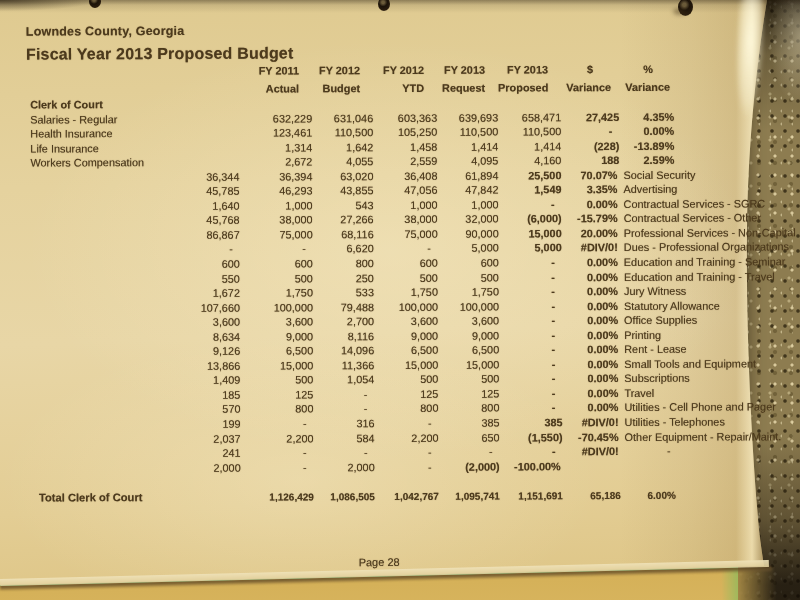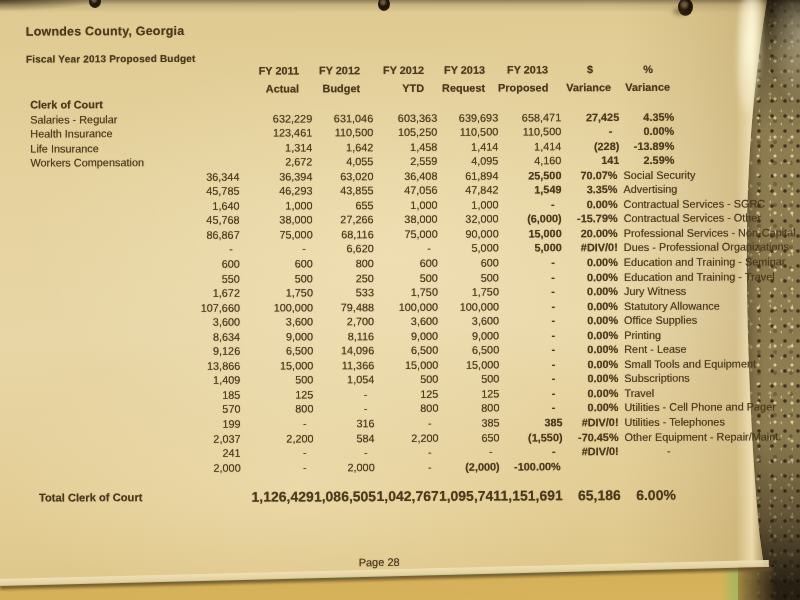--- a/index.html
+++ b/index.html
@@ -86,21 +86,21 @@
   .hole3::after { content:""; position:absolute; left:-5px; top:10px; width:14px; height:7px;
     border-radius:50%; background:rgba(60,44,20,0.45); filter:blur(2px); }
 
   
   .content {
     position:absolute; inset:0; z-index:5; color:#4c3a1d;
     text-shadow:0 0 0.9px rgba(86,64,32,0.65);
     transform:rotate(-0.25deg);
   }
   .title    { position:absolute; left:27px; top:23px; font-size:12.5px; font-weight:bold; letter-spacing:0.2px; }
-  .subtitle { position:absolute; left:27px; top:52px; font-size:10px; font-weight:bold; letter-spacing:0.2px; }
+  .subtitle { position:absolute; left:27px; top:44px; font-size:16px; font-weight:bold; letter-spacing:0.2px; }
   .budget-table {
     position:absolute; left:27px; top:58px;
     display:grid;
     grid-template-columns:213px 73px 61px 64px 61px 63px 58px 57px;
     grid-template-rows:19px 18px 15px repeat(25, 14.55px) 11px 18px;
     font-size:10.9px; line-height:13px;
   }
   .budget-table div { align-self:end; white-space:nowrap; }
   .lbl { text-align:left; padding-left:4px; }
   .num { text-align:right; }
@@ -108,21 +108,21 @@
   .h1.hc1,.h1.hc2,.h1.hc3,.h1.hc4,.h1.hc5,
   .h2.hc1,.h2.hc2,.h2.hc3,.h2.hc4,.h2.hc5 { padding-right:13px; }
   .h1.hc6 { padding-right:26px; }  .h2.hc6 { padding-right:8px; }
   .h1.hc7 { padding-right:23px; }  .h2.hc7 { padding-right:6px; }
   .section { font-weight:bold; grid-column:1 / -1; }
   .c5,.c6 { font-weight:bold; }
   .c6 { padding-right:2px; }
   .dash { padding-right:7px; }
   .spacer { grid-column:1 / -1; }
   .total-lbl { font-weight:bold; padding-left:11px; font-size:11.2px; }
-  .total-val { font-weight:bold; font-size:14px; }
+  .total-val { font-weight:bold; font-size:10px; }
   .footer { position:absolute; left:0; top:556px; width:756px; text-align:center; font-size:11px; }
 </style>
 </head>
 <body>
 
 <div class="scene">
   <div class="carpet"></div>
   <div class="under-gold"></div>
   <div class="edge-dark"></div>
 
@@ -173,41 +173,41 @@
         <div class="num v c3">1,414</div>
         <div class="num v c4">1,414</div>
         <div class="num v c5">(228)</div>
         <div class="num v c6">-13.89%</div>
         <div class="lbl">Workers Compensation</div>
         <div class="num v c0">2,672</div>
         <div class="num v c1">4,055</div>
         <div class="num v c2">2,559</div>
         <div class="num v c3">4,095</div>
         <div class="num v c4">4,160</div>
-        <div class="num v c5">141</div>
+        <div class="num v c5">188</div>
         <div class="num v c6">2.59%</div>
         <div class="num v c0">36,344</div>
         <div class="num v c1">36,394</div>
         <div class="num v c2">63,020</div>
         <div class="num v c3">36,408</div>
         <div class="num v c4">61,894</div>
         <div class="num v c5">25,500</div>
         <div class="num v c6">70.07%</div>
         <div class="lbl">Social Security</div>
         <div class="num v c0">45,785</div>
         <div class="num v c1">46,293</div>
         <div class="num v c2">43,855</div>
         <div class="num v c3">47,056</div>
         <div class="num v c4">47,842</div>
         <div class="num v c5">1,549</div>
         <div class="num v c6">3.35%</div>
         <div class="lbl">Advertising</div>
         <div class="num v c0">1,640</div>
         <div class="num v c1">1,000</div>
-        <div class="num v c2">655</div>
+        <div class="num v c2">543</div>
         <div class="num v c3">1,000</div>
         <div class="num v c4">1,000</div>
         <div class="num v c5 dash">-</div>
         <div class="num v c6">0.00%</div>
         <div class="lbl">Contractual Services - SGRC</div>
         <div class="num v c0">45,768</div>
         <div class="num v c1">38,000</div>
         <div class="num v c2">27,266</div>
         <div class="num v c3">38,000</div>
         <div class="num v c4">32,000</div>

